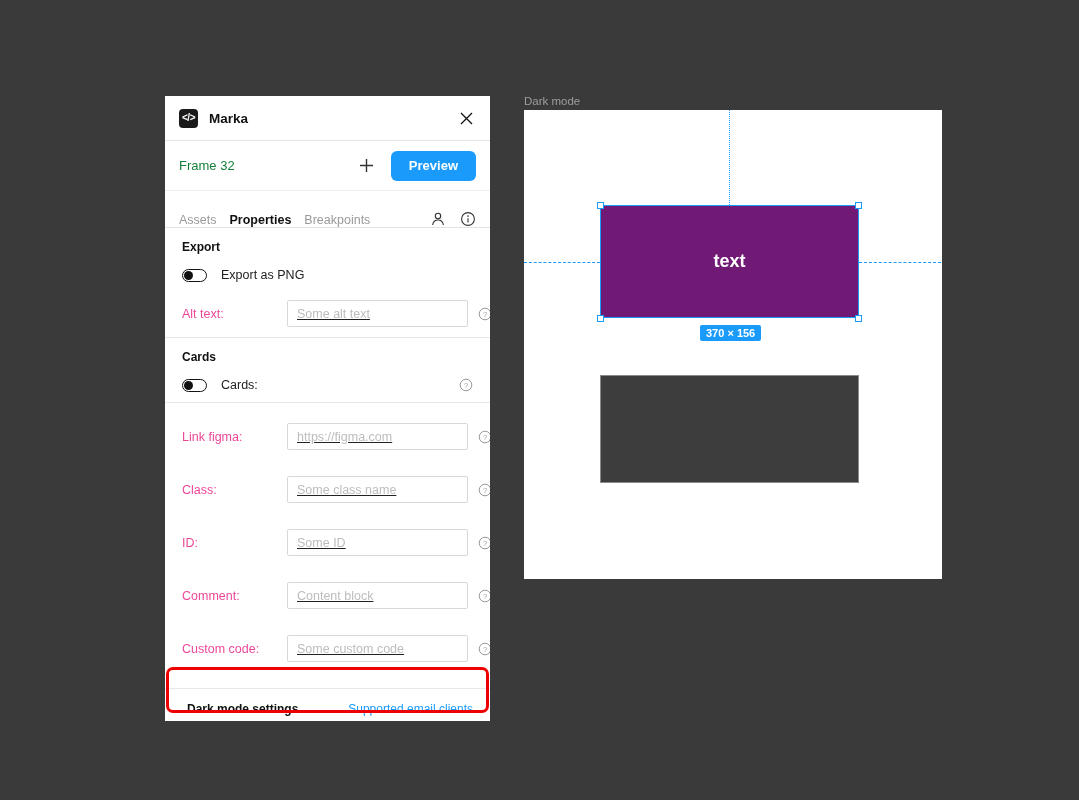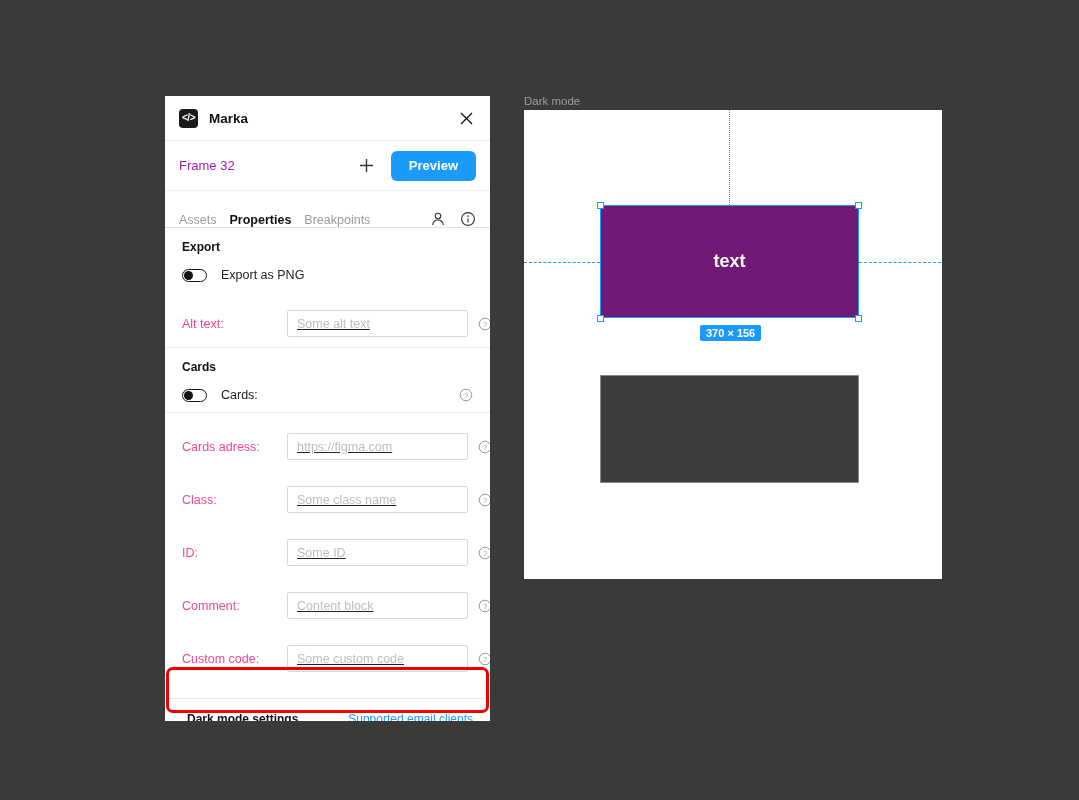--- a/index.html
+++ b/index.html
@@ -43,21 +43,21 @@
     cursor:pointer;
   }
 
   
   .frame-row {
     height:50px; flex:0 0 50px;
     display:flex; align-items:center;
     padding:0 14px;
     border-bottom:1px solid #eee;
   }
-  .frame-name { font-size:13px; color:#a21caf; }
+  .frame-name { font-size:13px; color:#15803d; }
   .plus-btn {
     margin-left:auto; width:24px; height:24px;
     display:flex; align-items:center; justify-content:center;
     cursor:pointer;
   }
   .preview-btn {
     margin-left:12px;
     background:#1a9bfc; color:#fff;
     border:none; border-radius:6px;
     height:30px; padding:0 18px;
@@ -256,21 +256,21 @@
           <path d="M8 7.2 V11.6" stroke="#333" stroke-width="1.1" fill="none"></path>
         </svg>
       </span>
     </div>
   </div>
 
   <div class="pnl-body">
 
     <div class="section">
       <div class="sec-title">Export</div>
-      <div class="toggle-row" style="margin-bottom:28px;">
+      <div class="toggle-row" style="margin-bottom:18px;">
         <div class="toggle"></div>
         <div class="toggle-label">Export as PNG</div>
       </div>
       <div class="field-row">
         <div class="field-label">Alt text:</div>
         <input class="field-input" placeholder="Some alt text" style="">
         <span class="help">
           <svg width="14" height="14" viewBox="0 0 14 14" aria-hidden="true">
             <circle cx="7" cy="7" r="5.8" stroke="#9a9a9a" stroke-width="1" fill="none"></circle>
             <text x="7" y="10" font-size="7.5" fill="#9a9a9a" text-anchor="middle" font-family="Liberation Sans, sans-serif">?</text>
@@ -288,21 +288,21 @@
           <svg width="14" height="14" viewBox="0 0 14 14" aria-hidden="true">
             <circle cx="7" cy="7" r="5.8" stroke="#9a9a9a" stroke-width="1" fill="none"></circle>
             <text x="7" y="10" font-size="7.5" fill="#9a9a9a" text-anchor="middle" font-family="Liberation Sans, sans-serif">?</text>
           </svg>
         </span>
       </div>
     </div>
 
     <div class="rows-block">
       <div class="field-row" style="padding-top:20px;">
-        <div class="field-label">Cards adress:</div>
+        <div class="field-label">Link figma:</div>
         <input class="field-input" placeholder="https://figma.com" style="">
         <span class="help">
           <svg width="14" height="14" viewBox="0 0 14 14" aria-hidden="true">
             <circle cx="7" cy="7" r="5.8" stroke="#9a9a9a" stroke-width="1" fill="none"></circle>
             <text x="7" y="10" font-size="7.5" fill="#9a9a9a" text-anchor="middle" font-family="Liberation Sans, sans-serif">?</text>
           </svg>
         </span>
       </div>
       <div class="field-row">
         <div class="field-label">Class:</div>

